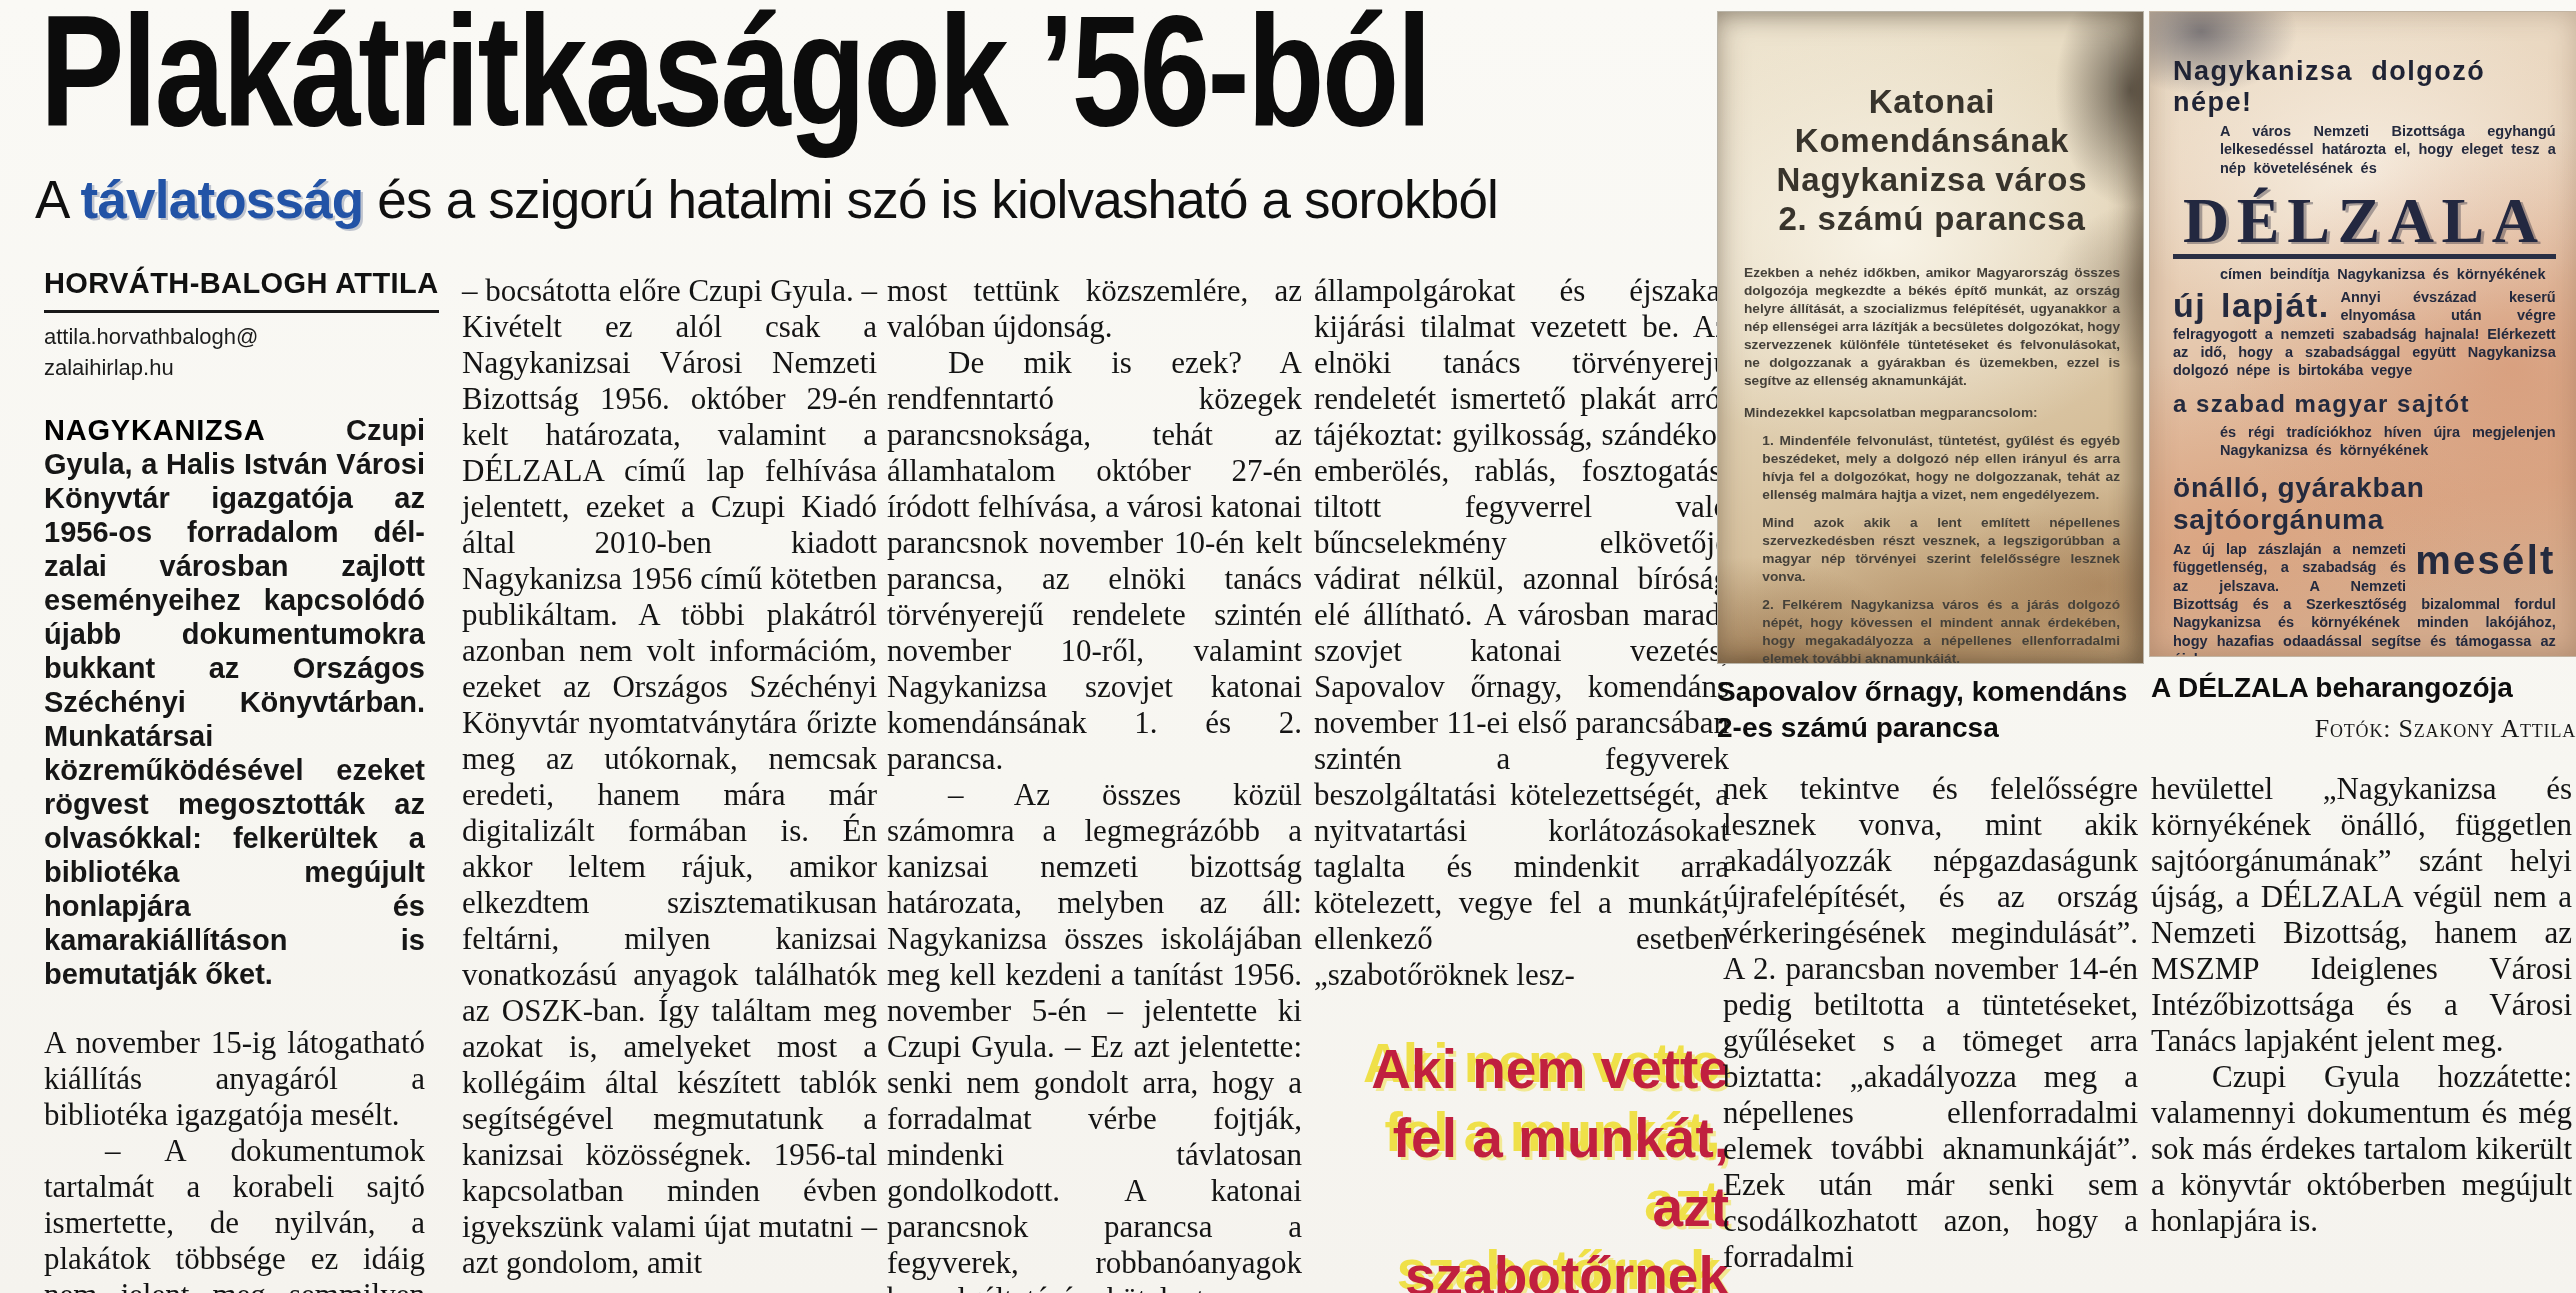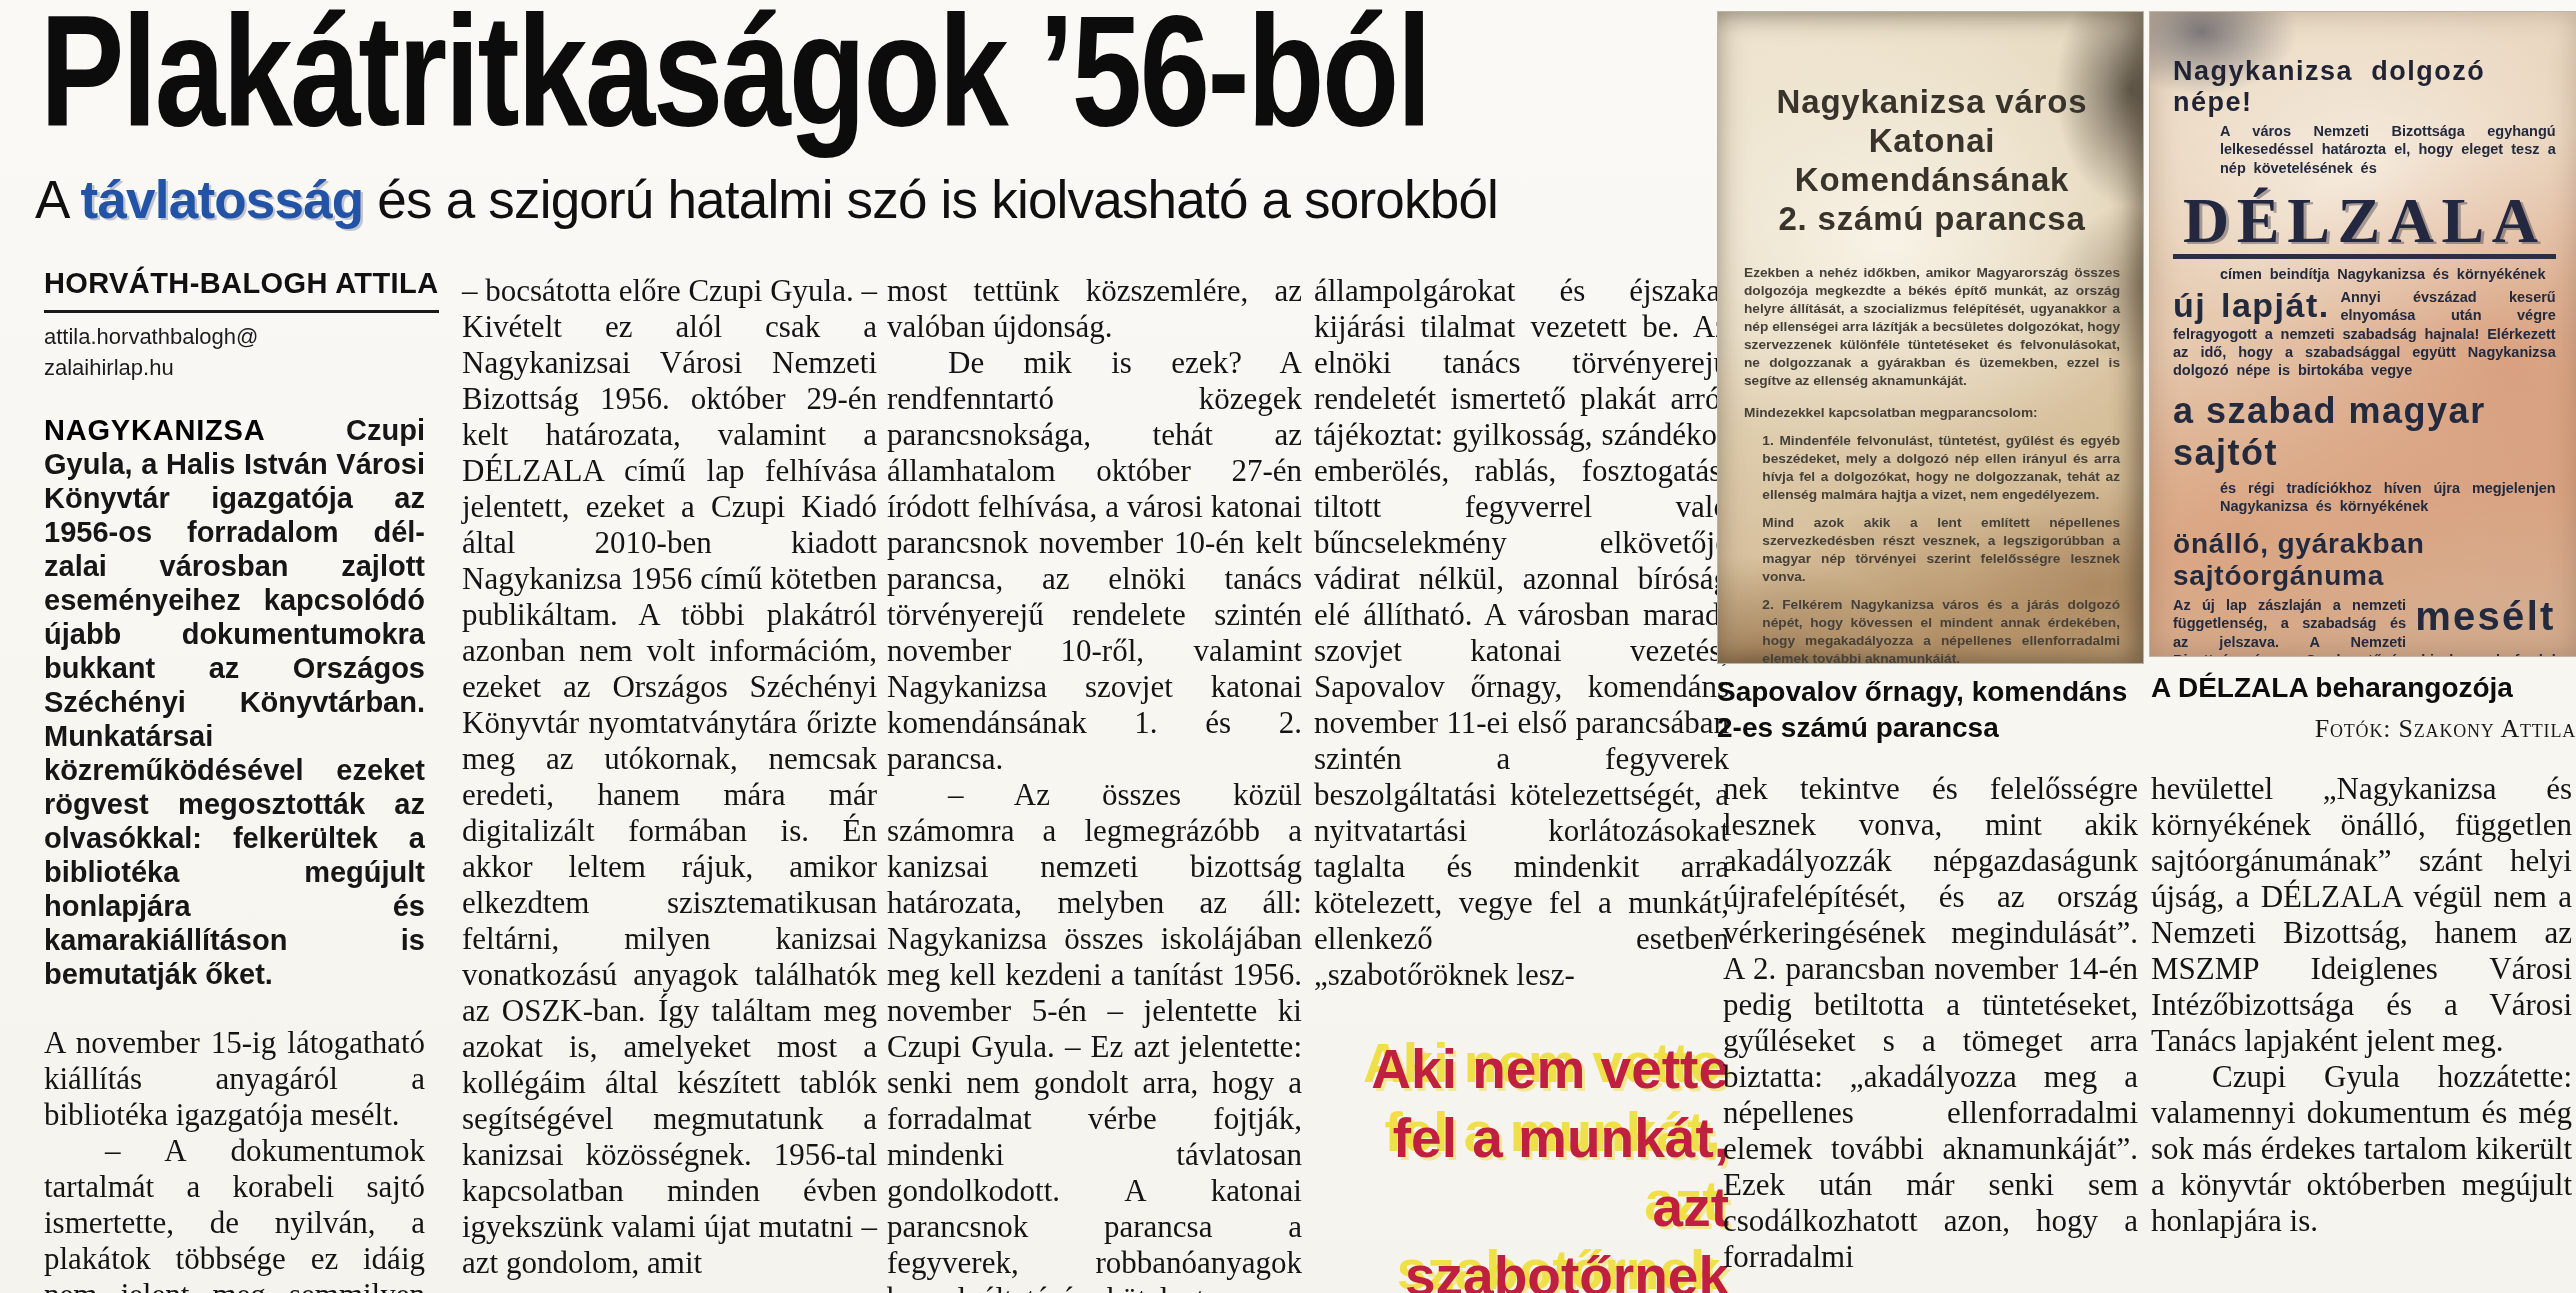--- a/index.html
+++ b/index.html
@@ -83,21 +83,21 @@
   }
   .p2-inner{padding:44px 21.3px 9.1px 23px;filter:blur(0.3px);color:#242a3e;
     font-family:"Liberation Sans",sans-serif;}
   .p2-h1{font-weight:700;font-size:27px;line-height:30.5px;letter-spacing:1.5px;word-spacing:9.1px;color:#1f2334;}
   .p2-small{font-weight:700;font-size:14.5px;line-height:18.3px;text-align:justify;word-spacing:3.8px;margin:4.6px 0;overflow:hidden;}
   .p2-ind{margin-left:47px !important;}
   .p2-big-delzala{font-family:"Liberation Serif",serif;font-weight:700;font-size:64px;line-height:64px;
     letter-spacing:7.6px;text-align:center;margin:12.2px 0 6.1px;border-bottom:5.3px solid #2a2f44;
     padding-bottom:1px;color:#232840;text-shadow:3px 2.3px 0 rgba(30,30,50,.35);}
   .p2-ujlapjat{float:left;font-weight:700;font-size:34px;line-height:35px;margin-right:10.7px;letter-spacing:1.5px;}
-  .p2-big2{font-weight:700;font-size:36px;letter-spacing:1.5px;margin:10.7px 0 3px;}
+  .p2-big2{font-weight:700;font-size:24px;letter-spacing:1.5px;margin:10.7px 0 3px;}
   .p2-big3{font-weight:700;font-size:28px;letter-spacing:0.8px;margin:12.2px 0 4.6px;}
   .p2-igazsag{float:right;font-weight:700;font-size:40px;line-height:40px;margin-left:9.1px;letter-spacing:2.3px;}
   
   .caption{
     position:absolute;font-family:"Liberation Sans",sans-serif;font-weight:700;
     font-size:28px;line-height:36px;color:#0d0d0d;
   }
   #caption1{left:1717px;top:674px;width:424px;}
   #caption2{left:2151px;top:670px;width:425px;}
   .credit{
@@ -147,22 +147,22 @@
       <div>Aki nem vette</div>
       <div>fel a munkát,</div>
       <div>azt szabotőrnek</div>
       <div>tekintették</div>
     </div>
   </div>
 
   <figure class="poster" id="poster1">
     <div class="p1-inner">
       <div class="p1-title">
+        <div>Katonai Komendánsának</div>
         <div>Nagykanizsa város</div>
-        <div>Katonai Komendánsának</div>
         <div>2. számú parancsa</div>
       </div>
       <p class="p1-body">Ezekben a nehéz időkben, amikor Magyarország összes dolgozója megkezdte a békés építő munkát, az ország helyre állítását, a szocializmus felépítését, ugyanakkor a nép ellenségei arra lázítják a becsületes dolgozókat, hogy szervezzenek különféle tüntetéseket és felvonulásokat, ne dolgozzanak a gyárakban és üzemekben, ezzel is segítve az ellenség aknamunkáját.</p>
       <p class="p1-body p1-strong">Mindezekkel kapcsolatban megparancsolom:</p>
       <p class="p1-body p1-item">1. Mindenféle felvonulást, tüntetést, gyűlést és egyéb beszédeket, mely a dolgozó nép ellen irányul és arra hívja fel a dolgozókat, hogy ne dolgozzanak, tehát az ellenség malmára hajtja a vizet, nem engedélyezem.</p>
       <p class="p1-body p1-item2">Mind azok akik a lent említett népellenes szervezkedésben részt vesznek, a legszigorúbban a magyar nép törvényei szerint felelősségre lesznek vonva.</p>
       <p class="p1-body p1-item">2. Felkérem Nagykanizsa város és a járás dolgozó népét, hogy kövessen el mindent annak érdekében, hogy megakadályozza a népellenes ellenforradalmi elemek további aknamunkáját.</p>
 
     </div>
   </figure>

